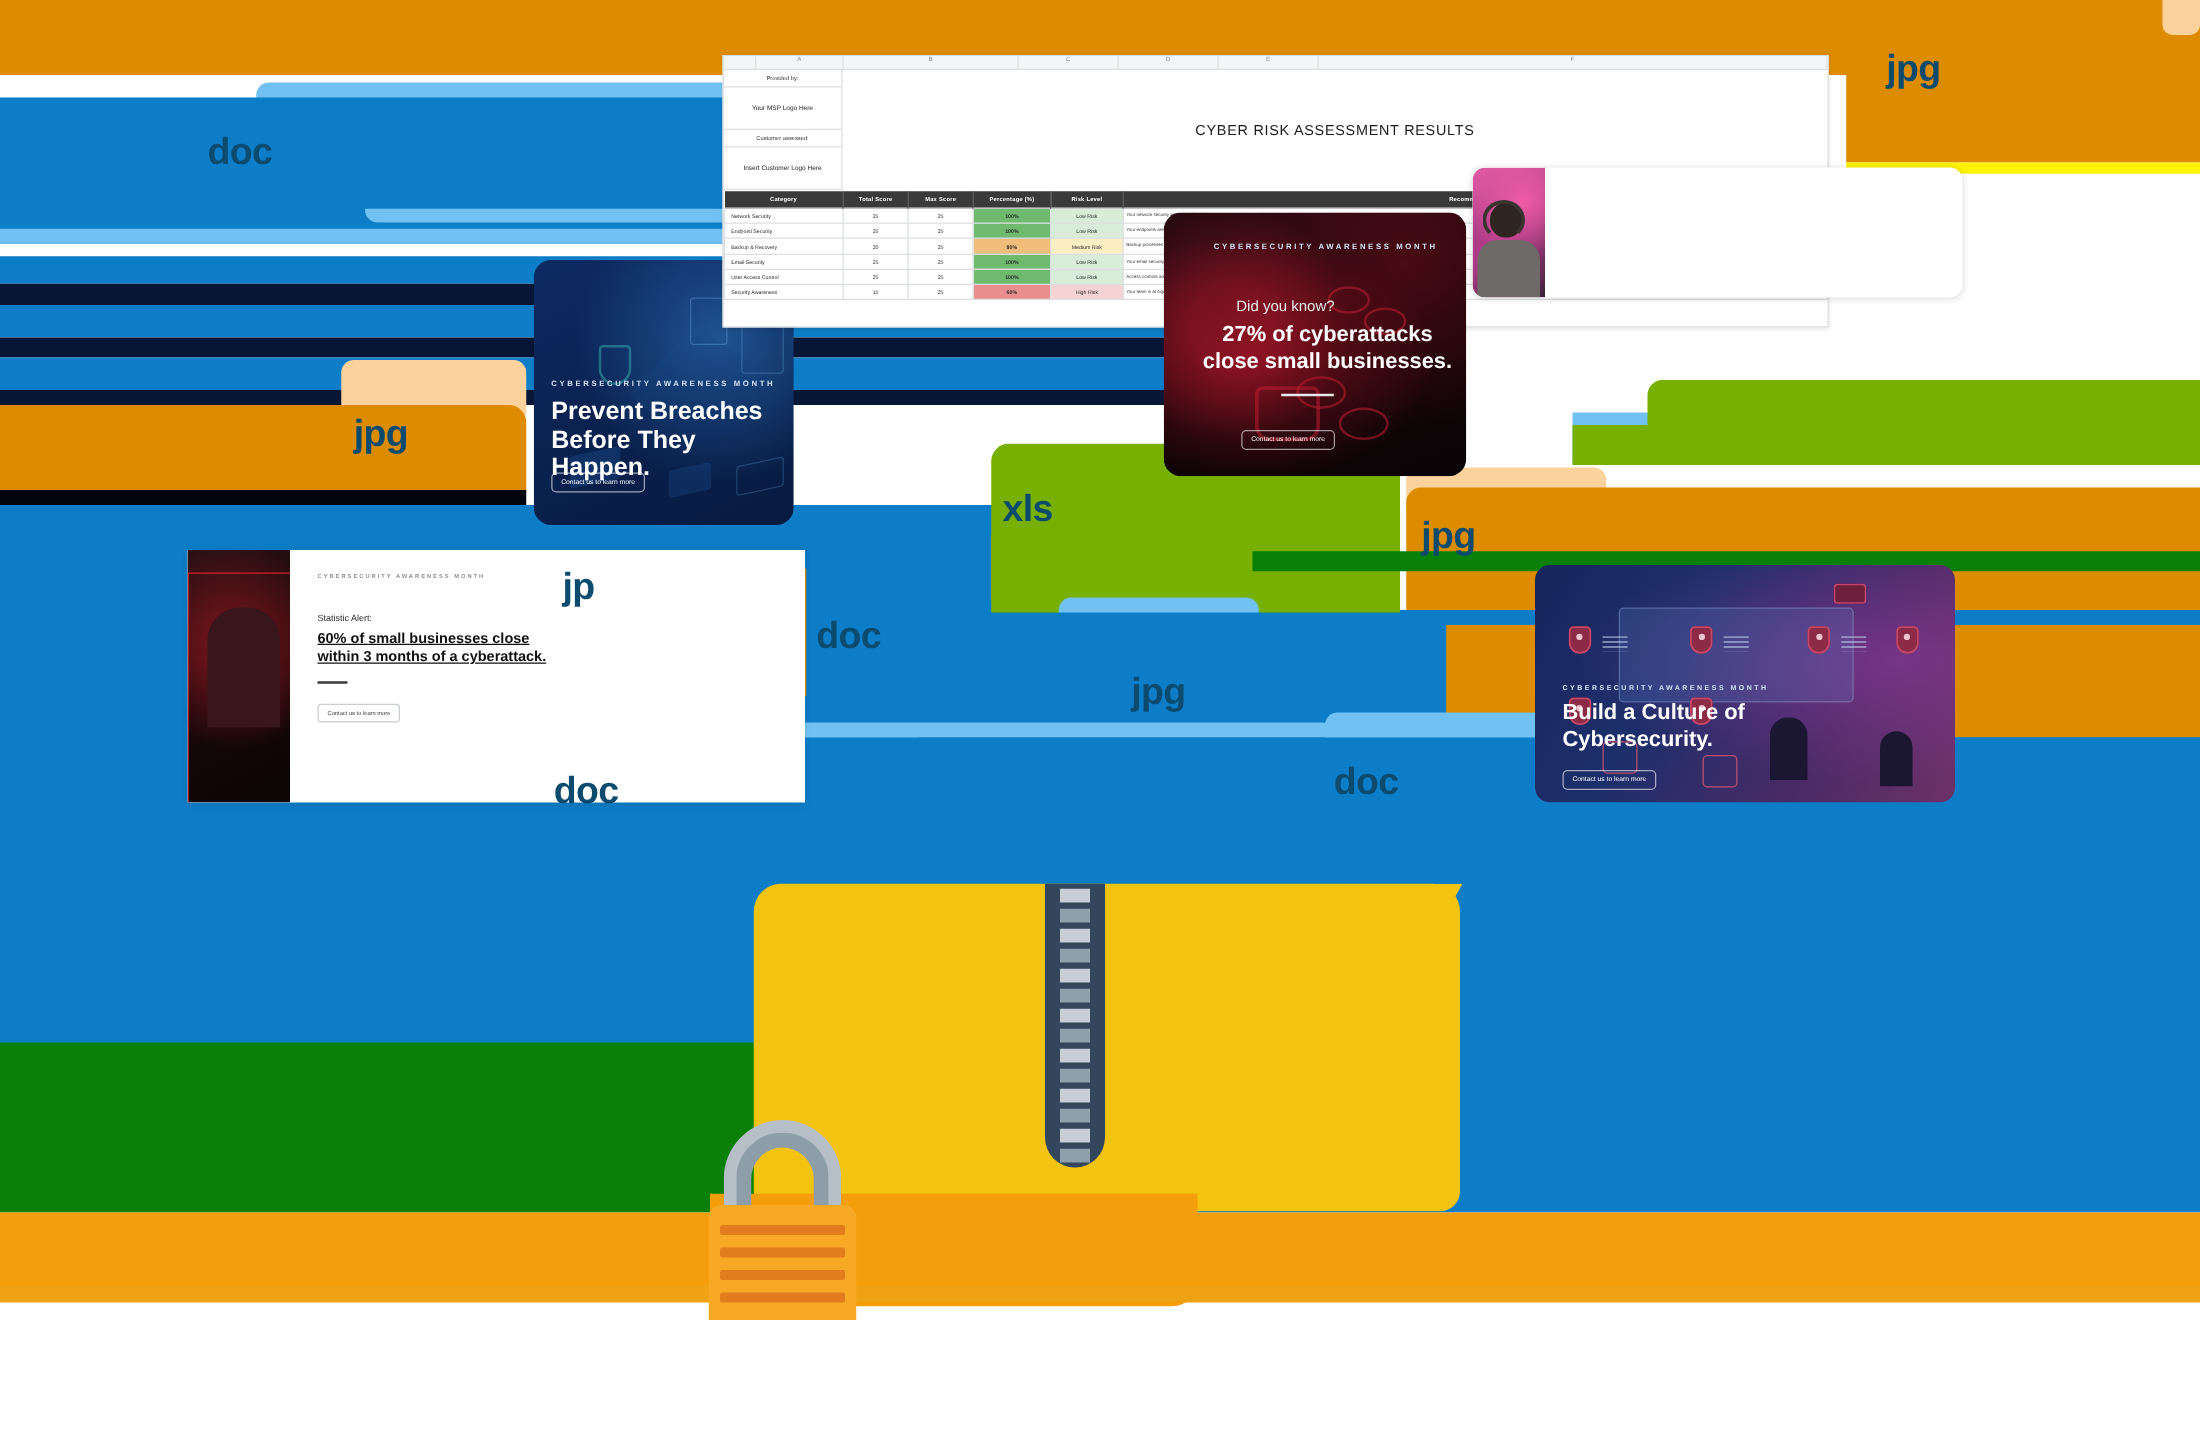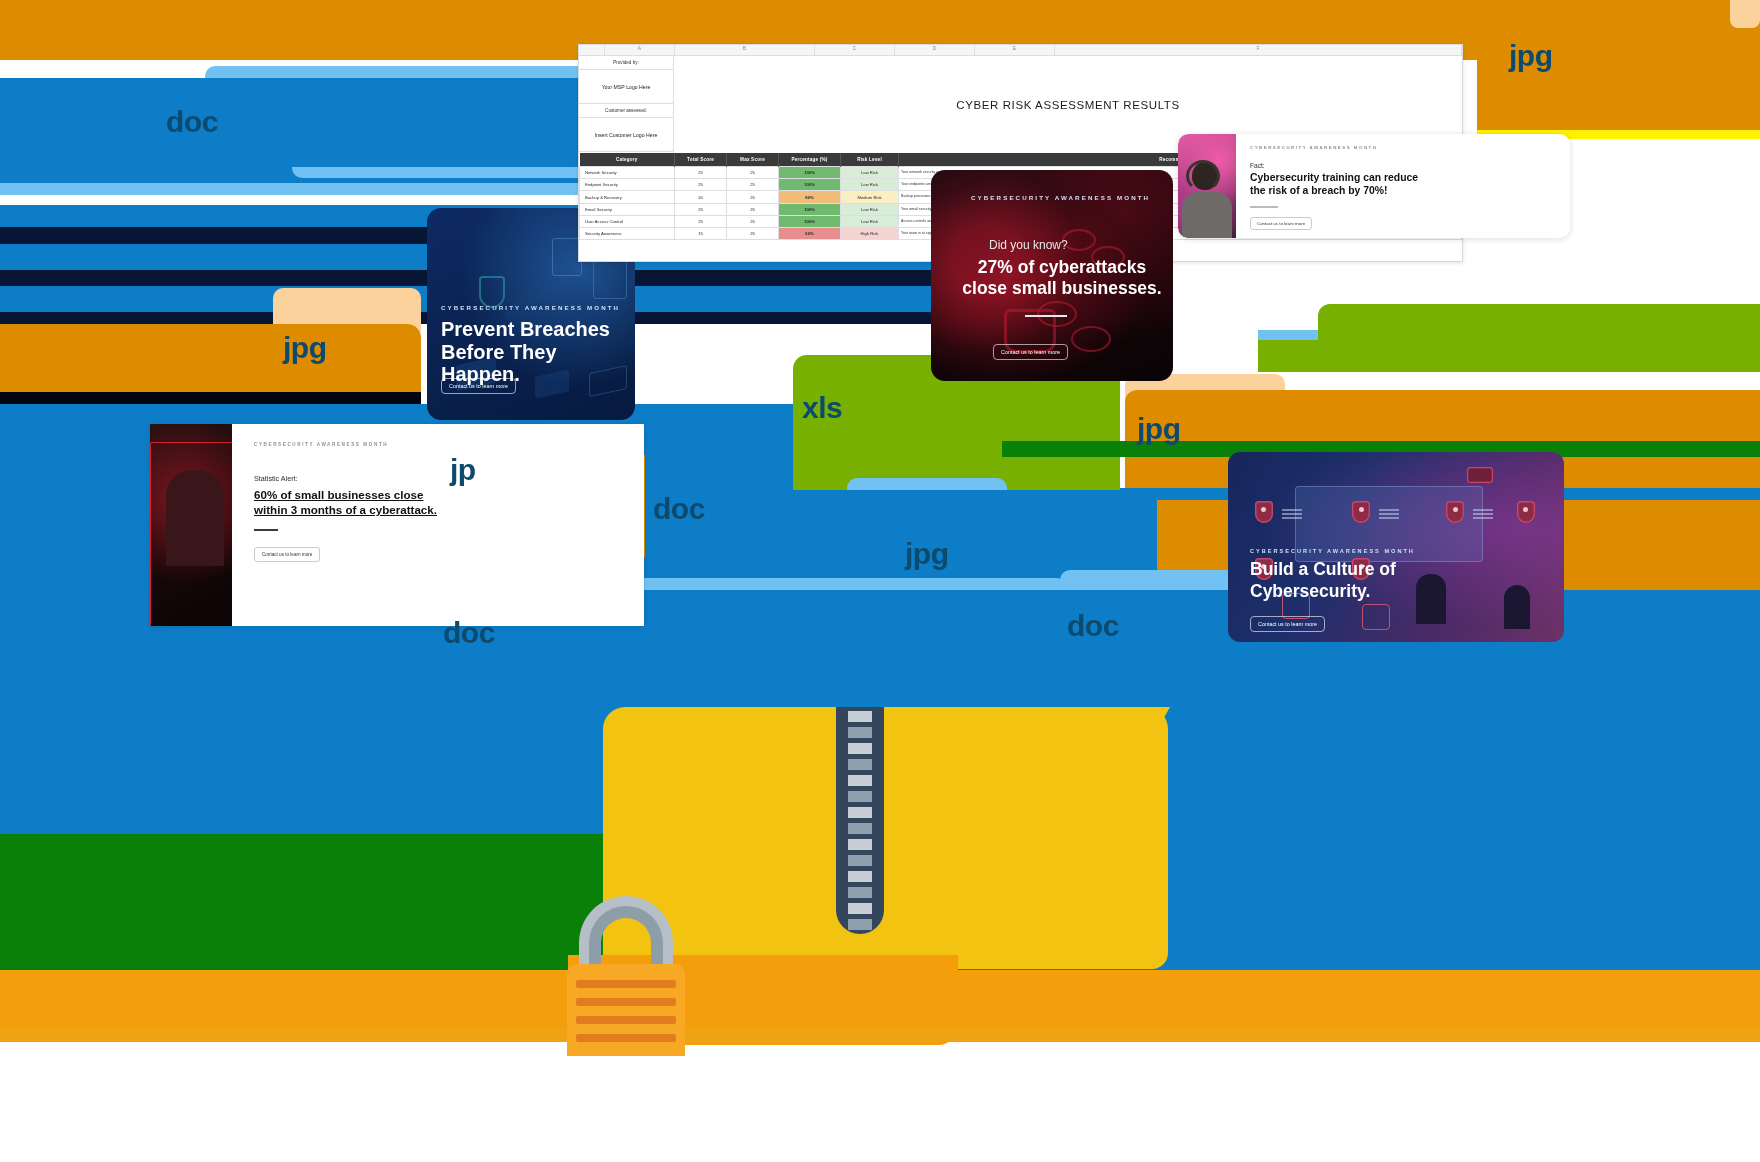--- a/index.html
+++ b/index.html
@@ -201,21 +201,21 @@
   }
   #card-fact .txt { flex:1; position:relative; padding:11px 14px; }
   .fact-eyebrow { color:#8d9097; font-size:4.4px; letter-spacing:1.5px; font-weight:700; text-transform:uppercase; }
   .fact-kicker  { color:#2b2b2b; font-size:6.6px; margin-top:12px; }
   .fact-head    { color:#111; font-size:10.4px; font-weight:700; line-height:1.22; margin-top:3px; }
   .fact-rule    { width:28px; height:1.6px; background:#b9bcc1; margin-top:9px; }
   .fact-cta     { display:inline-block; margin-top:9px; border:1px solid #c9ccd1; border-radius:3px; font-size:4.4px; color:#333; padding:3px 6px; }
 
   
   #card-stat {
-    left: 150px; top: 424px; width: 494px; height: 202px;
+    left: 150px; top: 440px; width: 494px; height: 202px;
     background:#ffffff; display:flex; box-shadow:0 1px 6px rgba(0,0,0,.12);
   }
   #card-stat .photo {
     width: 82px; flex:0 0 82px; position:relative; overflow:hidden;
     background: linear-gradient(150deg,#2a1012 0%, #170809 55%, #0c0405 100%);
   }
   #card-stat .photo .glow { position:absolute; inset:0; background: radial-gradient(circle at 45% 38%, rgba(210,30,45,.55) 0%, rgba(20,6,8,0) 62%); }
   #card-stat .photo .frame { position:absolute; left:0; top:18px; right:-6px; bottom:-6px; border:1.4px solid #d4202c; border-radius:2px; }
   #card-stat .photo .figure { position:absolute; left:16px; top:46px; width:58px; height:96px; background:#38161a; border-radius:26px 26px 0 0; }
   #card-stat .txt { flex:1; padding:18px 22px; position:relative; }
@@ -469,28 +469,20 @@
     <div class="card-head" style="left:16px;top:109px;font-size:17.5px;width:230px;text-align:center;">close small businesses.</div>
     <div style="position:absolute;left:94px;top:145px;width:42px;height:2px;background:#e8e8e8;"></div>
     <div class="card-cta" style="left:62px;top:174px;">Contact us to learn more</div>
   </div>
 
   <div class="asset" id="card-fact">
     <div class="photo">
       <div class="head"></div>
       <div class="body"></div>
       <div style="position:absolute;left:8px;top:26px;width:34px;height:32px;border:3px solid #3a3430;border-radius:50%;border-bottom-color:transparent;"></div>
-    </div>
-    <div class="txt">
-      <div class="fact-eyebrow">CYBERSECURITY AWARENESS MONTH</div>
-      <div class="fact-kicker">Fact:</div>
-      <div class="fact-head">Cybersecurity training can reduce</div>
-      <div class="fact-head" style="margin-top:0;">the risk of a breach by 70%!</div>
-      <div class="fact-rule"></div>
-      <div class="fact-cta">Contact us to learn more</div>
     </div>
   </div>
 
   <div class="asset" id="card-stat">
     <div class="photo">
       <div class="glow"></div>
       <div class="frame"></div>
       <div class="figure"></div>
     </div>
     <div class="txt">

